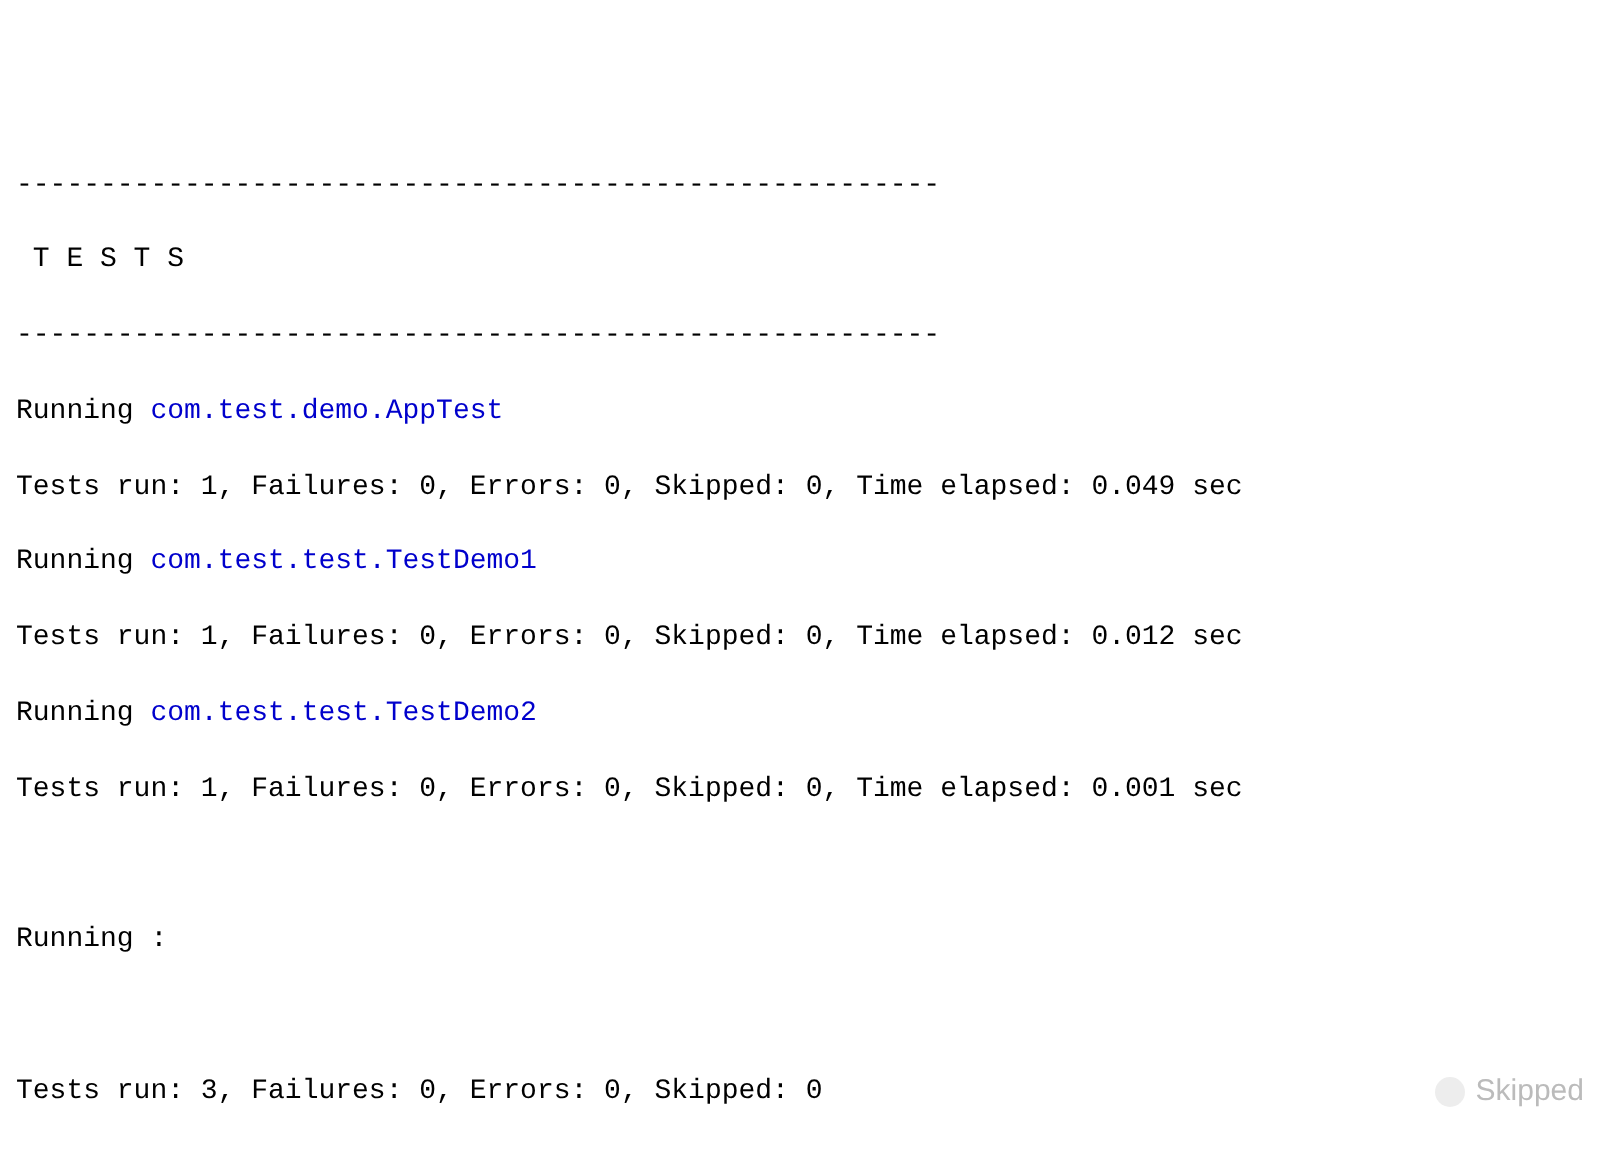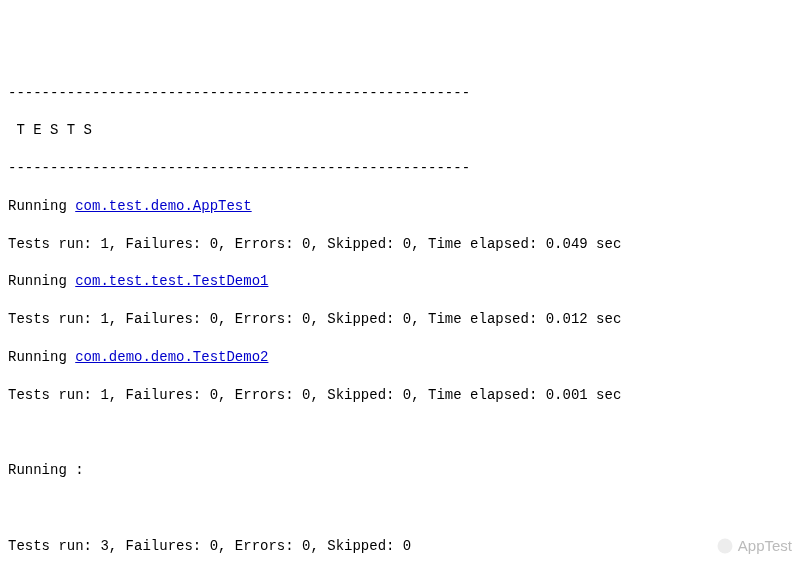--- a/index.html
+++ b/index.html
@@ -8,21 +8,20 @@
       font-family: "Consolas", "Courier New", monospace;
       font-size: 14px;
       line-height: 1.35;
       color: #000;
       background: #fff;
       white-space: pre;
       overflow: hidden;
     }
     .link {
       color: #0000cc;
-      text-decoration: underline;
     }
     .line {
       white-space: pre;
     }
     .watermark {
       position: fixed;
       bottom: 20px;
       right: 20px;
       color: #bbb;
       font-family: sans-serif;
@@ -42,21 +41,21 @@
 
 
 
 <div class="line">-------------------------------------------------------</div>
 <div class="line"> T E S T S</div>
 <div class="line">-------------------------------------------------------</div>
 <div class="line"><span>Running </span><span class="link">com.test.demo.AppTest</span></div>
 <div class="line">Tests run: 1, Failures: 0, Errors: 0, Skipped: 0, Time elapsed: 0.049 sec</div>
 <div class="line"><span>Running </span><span class="link">com.test.test.TestDemo1</span></div>
 <div class="line">Tests run: 1, Failures: 0, Errors: 0, Skipped: 0, Time elapsed: 0.012 sec</div>
-<div class="line"><span>Running </span><span class="link">com.demo.demo.TestDemo2</span></div>
+<div class="line"><span>Running </span><span class="link">com.test.test.TestDemo2</span></div>
 <div class="line">Tests run: 1, Failures: 0, Errors: 0, Skipped: 0, Time elapsed: 0.001 sec</div>
 <div class="line"> </div>
 <div class="line">Running :</div>
 <div class="line"> </div>
 <div class="line">Tests run: 3, Failures: 0, Errors: 0, Skipped: 0</div>
 <div class="line"> </div>
 
 
 
 
@@ -69,17 +68,17 @@
 
 
 
 
 
 
 <div class="watermark">
   <svg viewBox="0 0 24 24">
       <circle cx="12" cy="12" r="10" fill="#ccc"></circle>
     </svg>
-  <span>AppTest</span>
+  <span>Skipped</span>
 </div>
 
 
 
 
 </body></html>

